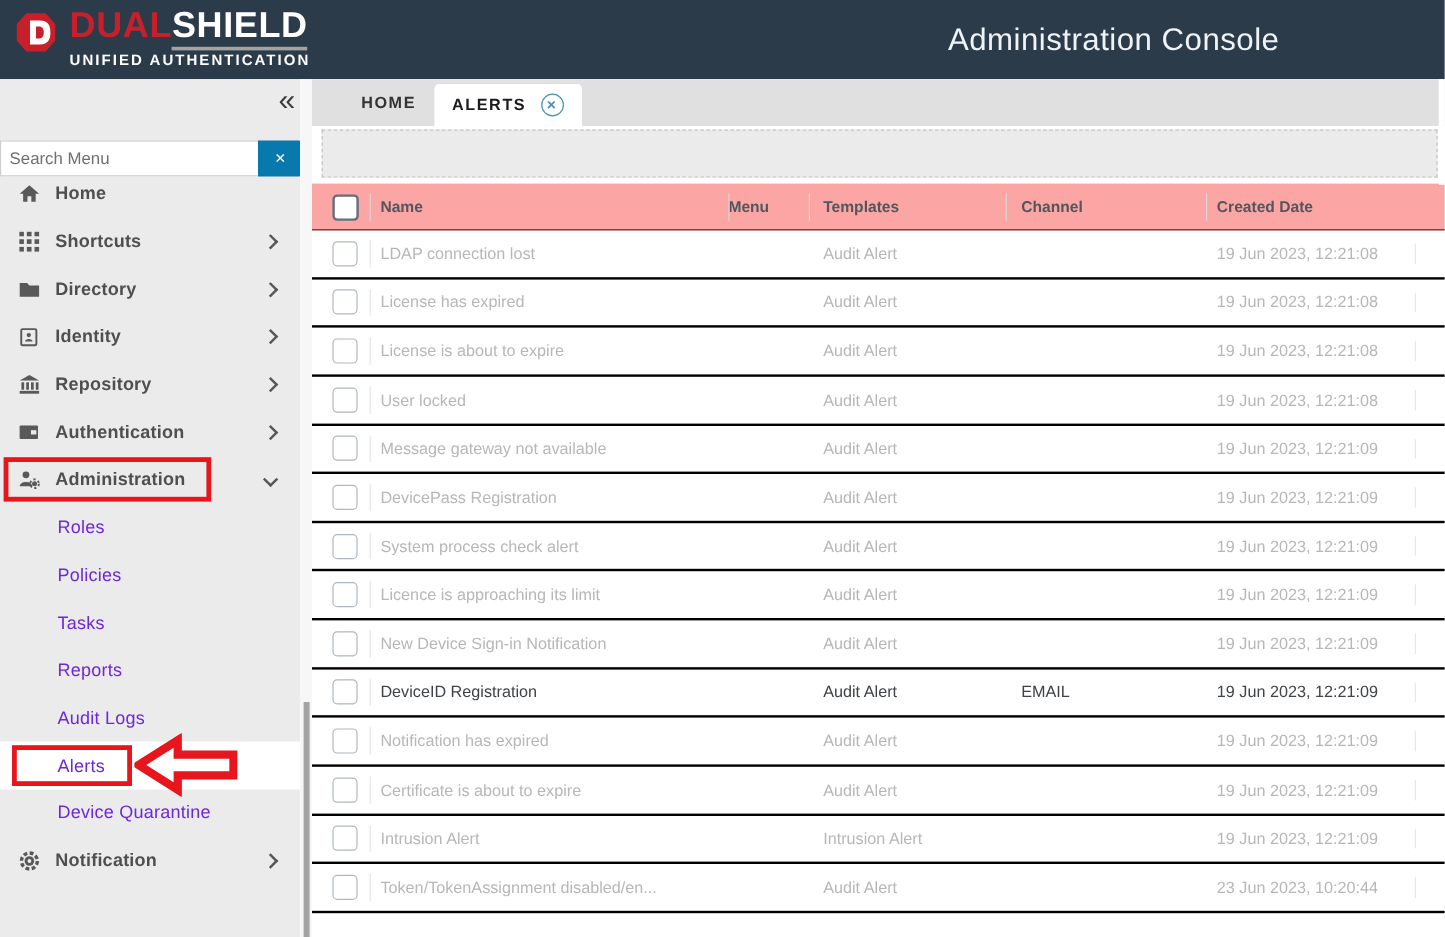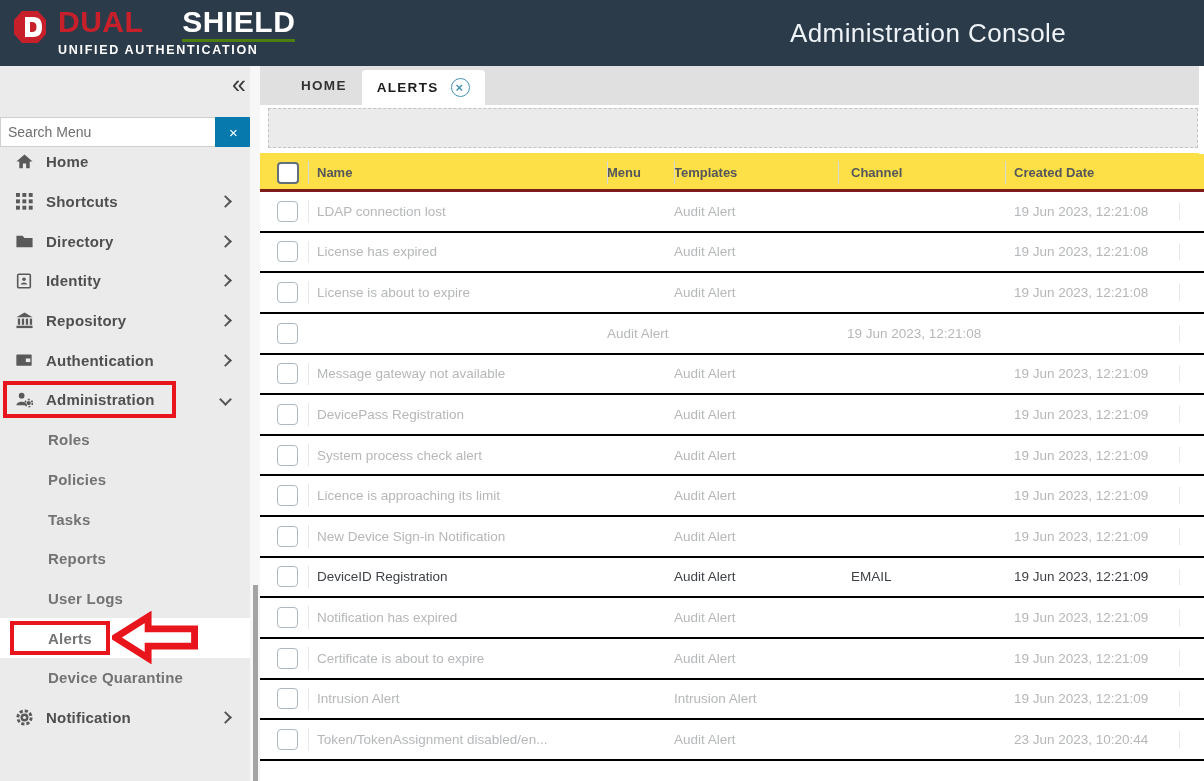--- a/index.html
+++ b/index.html
@@ -6,37 +6,37 @@
   html,body { width:1204px; height:781px; overflow:hidden; font-family:"Liberation Sans", sans-serif; background:#fff; }
   .app { position:relative; width:1204px; height:781px; }
 
   
   .hdr { position:absolute; left:0; top:0; width:100%; height:66px; background:#2c3b4a; }
   .logo { position:absolute; left:8px; top:5px; display:flex; align-items:flex-start; }
   .logo-ic { margin-top:2px; }
   .logo-txt { margin-left:2px; }
   .brand { font-size:30px; font-weight:700; letter-spacing:.5px; line-height:34px; }
   .brand .b-red { color:#c8202b; }
-  .brand .b-white { color:#fff; border-bottom:3px solid #4d7c0f; padding-bottom:1px;margin-left:39px; }
+  .brand .b-white { color:#fff; border-bottom:3px solid #a3a3a3; padding-bottom:1px; }
   .tagline { color:#fff; font-size:12.5px; font-weight:700; letter-spacing:1.7px; margin-top:4px; }
   .hdr-title { position:absolute; left:790px; top:50%; transform:translateY(-50%); color:#eef3f7; font-size:26px; font-weight:400; letter-spacing:.4px; }
 
   
   .sidebar { position:absolute; left:0; top:66px; width:260px; bottom:0; background:#ebebeb; }
   .collapse { position:absolute; top:6px; right:14px; font-size:25px; color:#3c3c3c; line-height:1; cursor:pointer; }
   .searchbar { position:absolute; top:51px; left:0; width:252px; height:30px; display:flex; }
   .searchbar input { flex:1; border:1px solid #cfcfcf; border-right:none; padding:0 7px; font-size:14px; color:#333; outline:none; font-family:"Liberation Sans", sans-serif; }
   .searchbar input::placeholder { color:#6f6f6f; opacity:1; }
   .searchbar button { width:37px; border:none; background:#0879ad; color:#fff; font-size:15px; border-radius:0 3px 3px 0; cursor:pointer; }
   .nav { position:absolute; top:76px; left:0; width:250px; }
   .item { position:relative; height:39.7px; display:flex; align-items:center; padding-left:14px; cursor:pointer; }
   .item .icon { width:20px; height:20px; margin-right:12px; display:flex; align-items:center; justify-content:center; }
   .item .label { font-size:15px; font-weight:600; color:#4f4f4f; letter-spacing:.2px; }
   .item.sub { padding-left:48px; }
-  .item.sub .label { font-weight:700; color:#737373; }
+  .item.sub .label { font-weight:400; color:#6d28d9; }
   .item.selected { background:#fff; }
   .chev { position:absolute; right:20px; width:9px; height:9px; border-top:2px solid #555; border-right:2px solid #555; }
   .chev.right { transform:rotate(45deg); }
   .chev.down  { transform:rotate(135deg); top:15px; }
   .redbox { position:absolute; border:4px solid #e8151c; pointer-events:none; }
   .rb-admin { left:3px; top:1px; width:173px; height:37px; }
   .rb-alerts { left:10px; top:3px; width:100px; height:34px; }
   .arrow-wrap { position:absolute; left:112px; top:-7px; width:86px; height:53px; pointer-events:none; }
   .scrolltrack { position:absolute; right:0; top:0; bottom:0; width:10px; background:#f7f7f7; }
   .scrollthumb { position:absolute; left:3px; width:5px; top:519px; height:196px; background:#a3a3a3; }
@@ -45,29 +45,29 @@
   .main { position:absolute; left:260px; top:66px; right:0; bottom:0; background:#fff; }
   .right-strip { position:absolute; right:0; top:0; width:5px; height:88px; background:#fff; z-index:5; }
   .tabbar { height:39px; background:#e0e0e0; display:flex; align-items:stretch; padding-left:26px; }
   .tab { display:flex; align-items:center; padding:0 15px; font-size:13.5px; font-weight:600; letter-spacing:1.3px; color:#333; cursor:pointer; }
   .tab.active { background:#fff; border-radius:4px 4px 0 0; margin-top:4px; color:#1c1c1c; gap:12px; }
   .tab-close { width:19px; height:19px; border:1.5px solid #4592b4; border-radius:50%; color:#4592b4; font-size:13px; line-height:1; display:flex; align-items:center; justify-content:center; cursor:pointer; }
   .toolbar { margin:3px 6px 0 8px; height:40px; border:1px dashed #c3c3c3; background:#ebebeb; }
 
   .table { margin-top:5px; }
   .thead, .row { display:grid; grid-template-columns:48px 299px 67px 164px 167px 1fr; align-items:center; }
-  .thead { height:39px; background:#fde047; border-bottom:3px solid #7f1d1d; }
+  .thead { height:39px; background:#fca5a5; border-bottom:1px solid #7f1d1d; }
   .th { position:relative; font-size:13px; font-weight:600; color:#53565a; height:39px; line-height:39px; white-space:nowrap; }
   .th::before { content:""; position:absolute; left:0; top:8px; bottom:8px; width:1px; background:#d8d8d8; }
   .row { position:relative; height:40.64px; border-bottom:2px solid #000000; }
   .row::after { content:""; position:absolute; left:919px; top:11px; bottom:11px; width:1px; background:#e7e7e7; }
   .cell { font-size:13.5px; color:#b5b7b9; white-space:nowrap; overflow:hidden; }
   .c-name::before { content:""; position:absolute; left:48px; top:8px; bottom:8px; width:1px; background:#e7e7e7; }
   .row.emph .cell { color:#3f4347; }
-  .p-name { padding-left:9px; } .p-menu { } .p-tmpl { }
+  .p-name { padding-left:9px; } .p-menu { } .p-tmpl { padding-left:12px; }
   .p-chan { padding-left:13px; } .p-date { padding-left:9px; }
   .c-check { padding-left:17px; height:100%; display:flex; align-items:center; }
   .cb { width:21px; height:21px; border:1.5px solid #aeb8bf; border-radius:4px; background:#fff; cursor:pointer; }
   .cb.hd { width:22px; height:22px; border:2px solid #61707c; }
 </style>
 </head>
 <body>
 
 <div class="app">
 
@@ -182,21 +182,21 @@
         <div class="item sub">
           <span class="label">Policies</span>
         </div>
         <div class="item sub">
           <span class="label">Tasks</span>
         </div>
         <div class="item sub">
           <span class="label">Reports</span>
         </div>
         <div class="item sub">
-          <span class="label">User Logs</span>
+          <span class="label">Audit Logs</span>
         </div>
         <div class="item sub selected">
           <span class="label">Alerts</span>
           <div class="redbox rb-alerts"></div>
           <div class="arrow-wrap"><svg width="86" height="53" viewBox="0 0 100 60">
               <polygon points="4,30 42,6 42,20 96,20 96,40 42,40 42,54" fill="#fff" stroke="#e8151c" stroke-width="8" stroke-linejoin="miter"></polygon>
             </svg></div>
         </div>
         <div class="item sub">
           <span class="label">Device Quarantine</span>
@@ -269,20 +269,21 @@
     <div class="cell c-name p-name">License is about to expire</div>
     <div class="cell p-menu"></div>
     <div class="cell p-tmpl">Audit Alert</div>
     <div class="cell p-chan"></div>
     <div class="cell p-date">19 Jun 2023, 12:21:08</div>
           </div>
           <div class="row">
             <div class="c-check">
               <span class="cb"></span>
             </div>
+    <div class="cell c-name p-name">User locked</div>
     <div class="cell p-menu"></div>
     <div class="cell p-tmpl">Audit Alert</div>
     <div class="cell p-chan"></div>
     <div class="cell p-date">19 Jun 2023, 12:21:08</div>
           </div>
           <div class="row">
             <div class="c-check">
               <span class="cb"></span>
             </div>
     <div class="cell c-name p-name">Message gateway not available</div>

